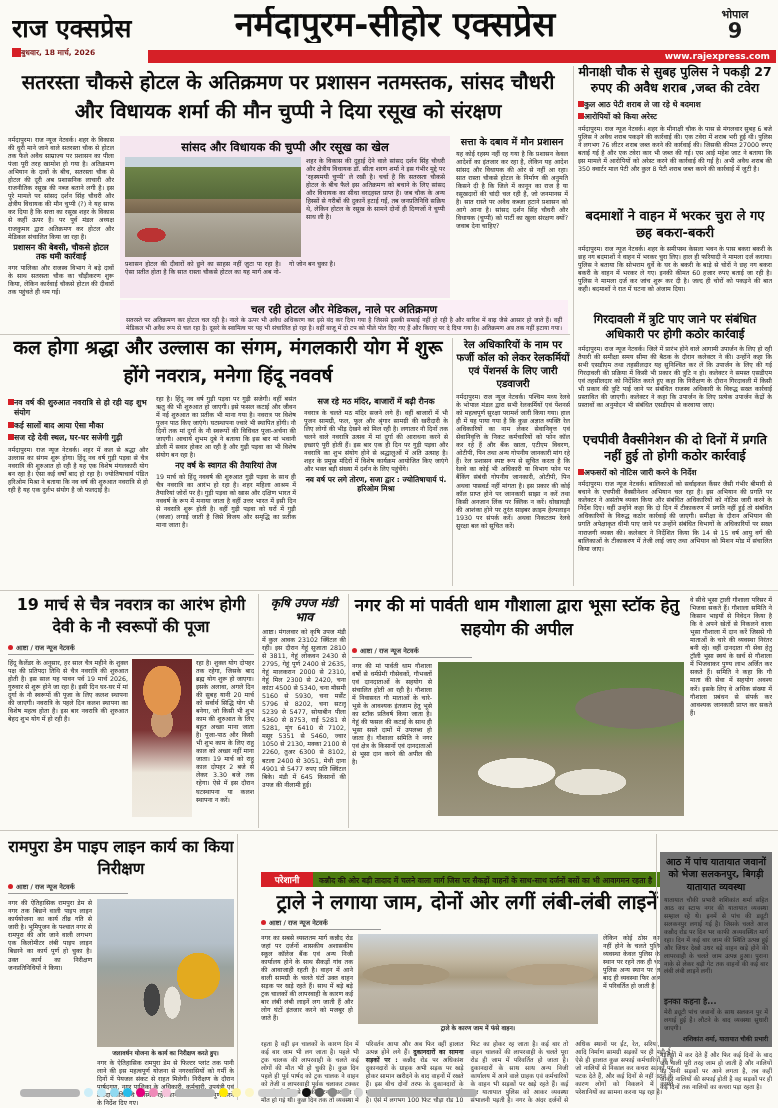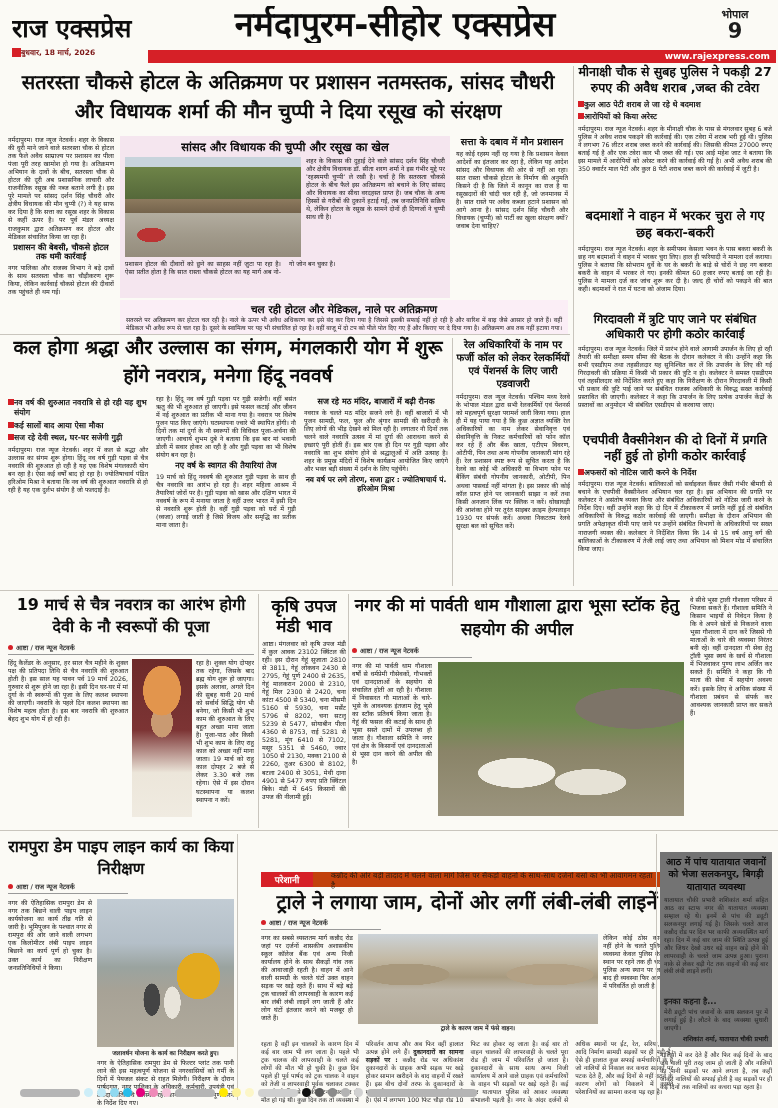--- a/index.html
+++ b/index.html
@@ -30,21 +30,21 @@
     linear-gradient(180deg,#c2ccd4 0%,#b4bfc8 30%,#9aa39f 46%,#a7a296 62%,#b0aa9c 100%);}
   .ph-jam{background:radial-gradient(ellipse 30% 20% at 20% 45%,#a8987c 0 60%,transparent 61%),
     radial-gradient(ellipse 30% 20% at 80% 45%,#b3a185 0 60%,transparent 61%),
     linear-gradient(180deg,#ccd3d8 0%,#c3b9a4 28%,#a89a7f 48%,#bdb6a8 62%,#b2a998 100%);}
   .rule-v{position:absolute;width:1px;background:#c9c5bd;}
   .rule-h{position:absolute;height:1px;background:#c9c5bd;}
   .panel-pink{background:#f5e6ef;}
   .panel-strip{background:#fbeef6;}
   .panel-gray{background:#737373;}
   .kbox{background:#d62027;color:#fff;font-weight:800;font-size:9px;display:flex;align-items:center;justify-content:center;}
-  .strap{background:#c2410c;color:#201a10;font-weight:400;font-size:7.6px;display:flex;align-items:center;padding:0 18px;}
+  .strap{background:#4d7c0f;color:#201a10;font-weight:700;font-size:7.6px;display:flex;align-items:center;padding:0 6px;}
   .cap{font-size:6px;font-weight:700;color:#222;text-align:center;}
   .marks{position:absolute;left:20px;top:1088px;width:738px;display:flex;align-items:center;gap:4px;}
   .dot{width:9px;height:9px;border-radius:50%;flex:0 0 auto;}
   .pill{height:8px;border-radius:4px;background:#b5b5b5;flex:0 0 auto;}
   .mh-bar{background:#d62027;color:#fff;font-weight:700;font-size:9px;text-align:right;line-height:13px;padding-right:6px;}
 </style>
 </head>
 <body>
 
 <div class="page">
@@ -167,21 +167,21 @@
         <span>आष्टा / राज न्यूज नेटवर्क</span>
       </div>
     <div style="display:flex;gap:4px;margin-top:4px;height:160px;overflow:hidden;">
       <div class="body" style="width:120px;">हिंदू कैलेंडर के अनुसार, हर साल चैत्र महीने के शुक्ल पक्ष की प्रतिपदा तिथि से चैत्र नवरात्रि की शुरुआत होती है। इस साल यह पावन पर्व 19 मार्च 2026, गुरुवार से शुरू होने जा रहा है। इसी दिन घर-घर में मां दुर्गा के नौ स्वरूपों की पूजा के लिए कलश स्थापना की जाएगी। नवरात्रि के पहले दिन कलश स्थापना का विशेष महत्व होता है। इस बार नवरात्रि की शुरुआत बेहद शुभ योग में हो रही है।</div>
       <div class="photo ph-saint" style="width:60px;height:158px;flex:0 0 auto;"></div>
       <div class="body" style="flex:1;">रहा है। शुक्ल योग दोपहर तक रहेगा, जिसके बाद ब्रह्म योग शुरू हो जाएगा। इसके अलावा, अगले दिन की सुबह यानी 20 मार्च को सर्वार्थ सिद्धि योग भी बनेगा, जो किसी भी शुभ काम की शुरुआत के लिए बहुत अच्छा माना जाता है। पूजा-पाठ और किसी भी शुभ काम के लिए राहु काल को अच्छा नहीं माना जाता। 19 मार्च को राहु काल दोपहर 2 बजे से लेकर 3.30 बजे तक रहेगा। ऐसे में इस दौरान घटस्थापना या कलश स्थापना न करें।</div>
     </div>
   </div>
 
   <div class="abs" style="left:262px;top:596px;width:84px;">
-    <div class="hl" style="font-size:17px;line-height:1.2;">कृषि उपज मंडी भाव</div>
+    <div class="hl" style="font-size:12px;line-height:1.2;font-style:italic;">कृषि उपज मंडी भाव</div>
     <div class="body" style="height:190px;margin-top:3px;">आष्टा। मंगलवार को कृषि उपज मंडी में कुल आवक 23102 क्विंटल की रही। इस दौरान गेहूं सुजाता 2810 से 3811, गेहूं लोकवन 2430 से 2795, गेहूं पूर्ण 2400 से 2635, गेहूं मालकरान 2000 से 2310, गेहूं मिल 2300 से 2420, चना कांटा 4500 से 5340, चना मौसमी 5160 से 5930, चना मर्सेंट 5796 से 8202, चना सटलू 5239 से 5477, सोयाबीन पीला 4360 से 8753, राई 5281 से 5281, मूंग 6410 से 7102, मसूर 5351 से 5460, ज्वार 1050 से 2130, मक्का 2100 से 2260, तुअर 6300 से 8102, बटला 2400 से 3051, मेथी दाना 4901 से 5477 रुपए प्रति क्विंटल बिके। मंडी में 645 किसानों की उपज की नीलामी हुई।</div>
   </div>
 
   <div class="abs" style="left:352px;top:594px;width:420px;">
     <div class="hl" style="width:330px;font-size:17px;line-height:1.4;">नगर की मां पार्वती धाम गौशाला द्वारा भूसा स्टॉक हेतु सहयोग की अपील</div>
     <div class="byline" style="width:120px;margin-top:4px;">
         <span class="reddot"></span>
         <span>आष्टा / राज न्यूज नेटवर्क</span>
       </div>
     <div class="abs body" style="left:338px;top:2px;width:82px;height:228px;">वे सीधे भूसा ट्राली गौशाला परिसर में भिजवा सकते हैं। गौशाला समिति ने किसान भाइयों से निवेदन किया है कि वे अपने खेतों से निकलने वाला भूसा गौशाला में दान करें जिससे गौ माताओं के चारे की व्यवस्था निरंतर बनी रहे। वहीं दानदाता गौ सेवा हेतु ट्रॉली भूसा स्वयं के खर्च से गौशाला में भिजवाकर पुण्य लाभ अर्जित कर सकते हैं। समिति ने कहा कि गौ माता की सेवा में सहयोग अवश्य करें। इसके लिए वे अधिक संख्या में गौशाला प्रबंधन से संपर्क कर आवश्यक जानकारी प्राप्त कर सकते हैं।</div>

